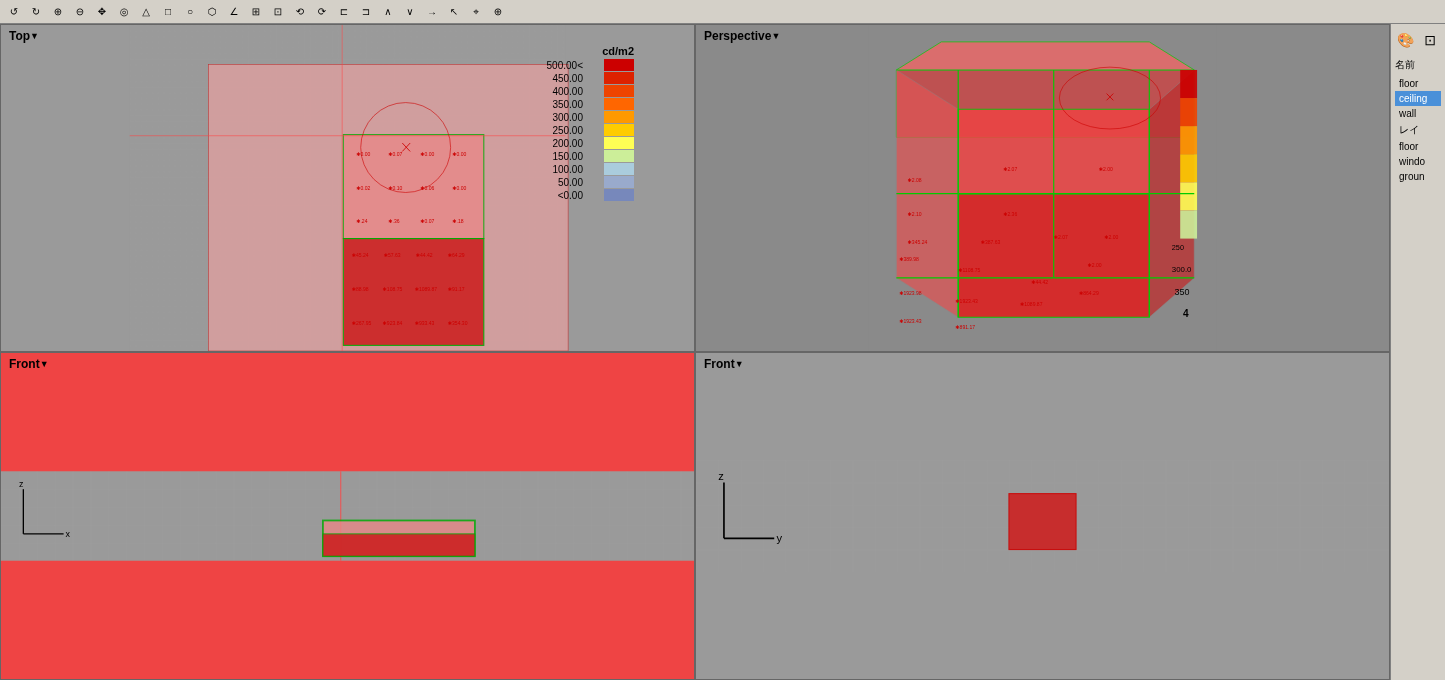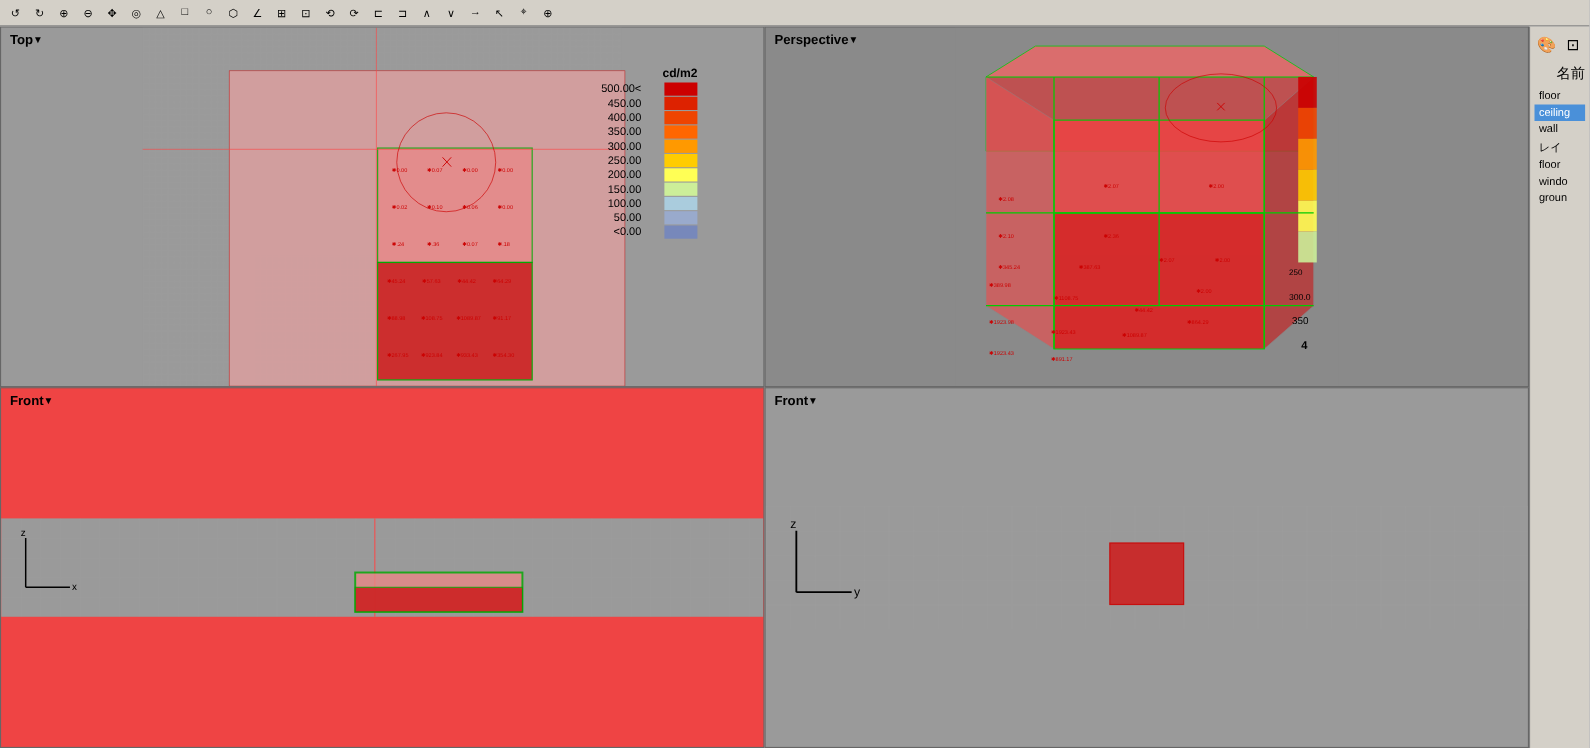--- a/index.html
+++ b/index.html
@@ -103,31 +103,30 @@
       cursor: pointer;
       font-size: 10px;
       white-space: nowrap;
     }
     .layer-item.active {
       background: #4a90d9;
       color: white;
     }
 
     .panel-label {
-      font-size: 13px;
+      font-size: 10px;
       color: #000;
       margin-bottom: 4px;
-      text-align: right;
     }
 
     
     .color-scale {
       position: absolute;
       right: 60px;
-      top: 36px;
+      top: 20px;
       display: flex;
       flex-direction: column;
       align-items: flex-end;
       z-index: 10;
     }
     .color-scale-title {
       font-size: 11px;
       font-weight: bold;
       margin-bottom: 2px;
       color: #000;

